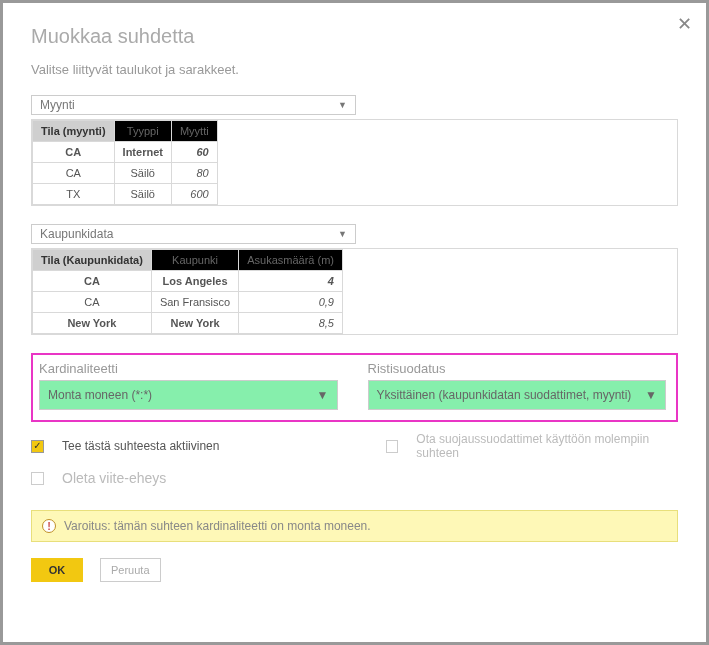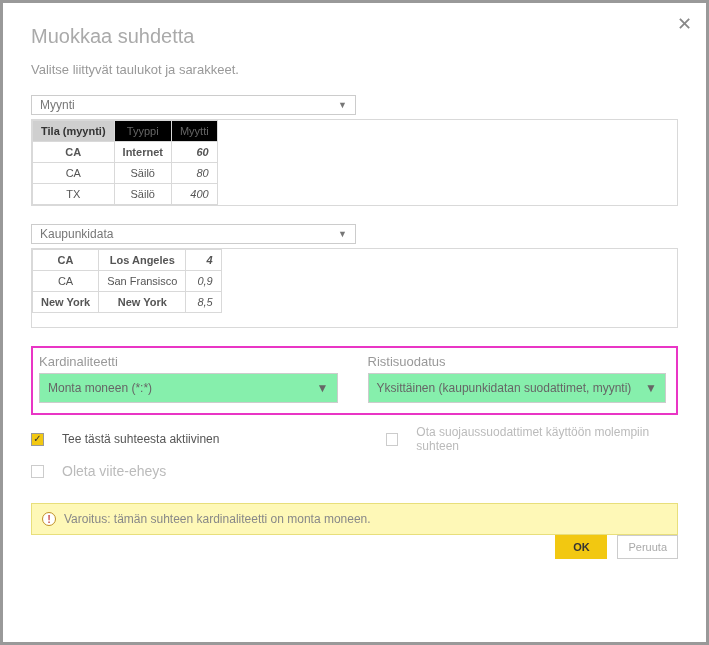--- a/index.html
+++ b/index.html
@@ -143,22 +143,22 @@
     border: 1px solid #c09028;
     color: #c55;
     font-size: 11px;
     font-weight: bold;
     display: inline-flex;
     align-items: center;
     justify-content: center;
   }
   .buttons {
     display: flex;
-    justify-content: flex-end;
-    gap: 10px;
+    gap: 17px;
+    margin-top: 16px;
   }
   .btn {
     min-width: 52px;
     height: 24px;
     border: 1px solid #ccc;
     font-size: 11px;
     display: inline-flex;
     align-items: center;
     justify-content: center;
     padding: 0 10px;
@@ -200,33 +200,38 @@
         <td class="num bold">60</td>
       </tr>
       <tr>
         <td>CA</td>
         <td>Säilö</td>
         <td class="num">80</td>
       </tr>
       <tr>
         <td>TX</td>
         <td>Säilö</td>
-        <td class="num">400</td>
+        <td class="num">600</td>
       </tr>
     </tbody>
       </table>
   </div>
 
   <div class="dropdown">
     <span>Kaupunkidata</span>
     <span class="caret">▼</span>
   </div>
   <div class="data-block">
     <table class="data">
       <tbody>
+          <tr>
+        <th class="sel">Tila (Kaupunkidata)</th>
+        <th>Kaupunki</th>
+        <th>Asukasmäärä (m)</th>
+      </tr>
       <tr>
         <td class="bold">CA</td>
         <td class="bold">Los Angeles</td>
         <td class="num bold">4</td>
       </tr>
       <tr>
         <td>CA</td>
         <td>San Fransisco</td>
         <td class="num">0,9</td>
       </tr>

